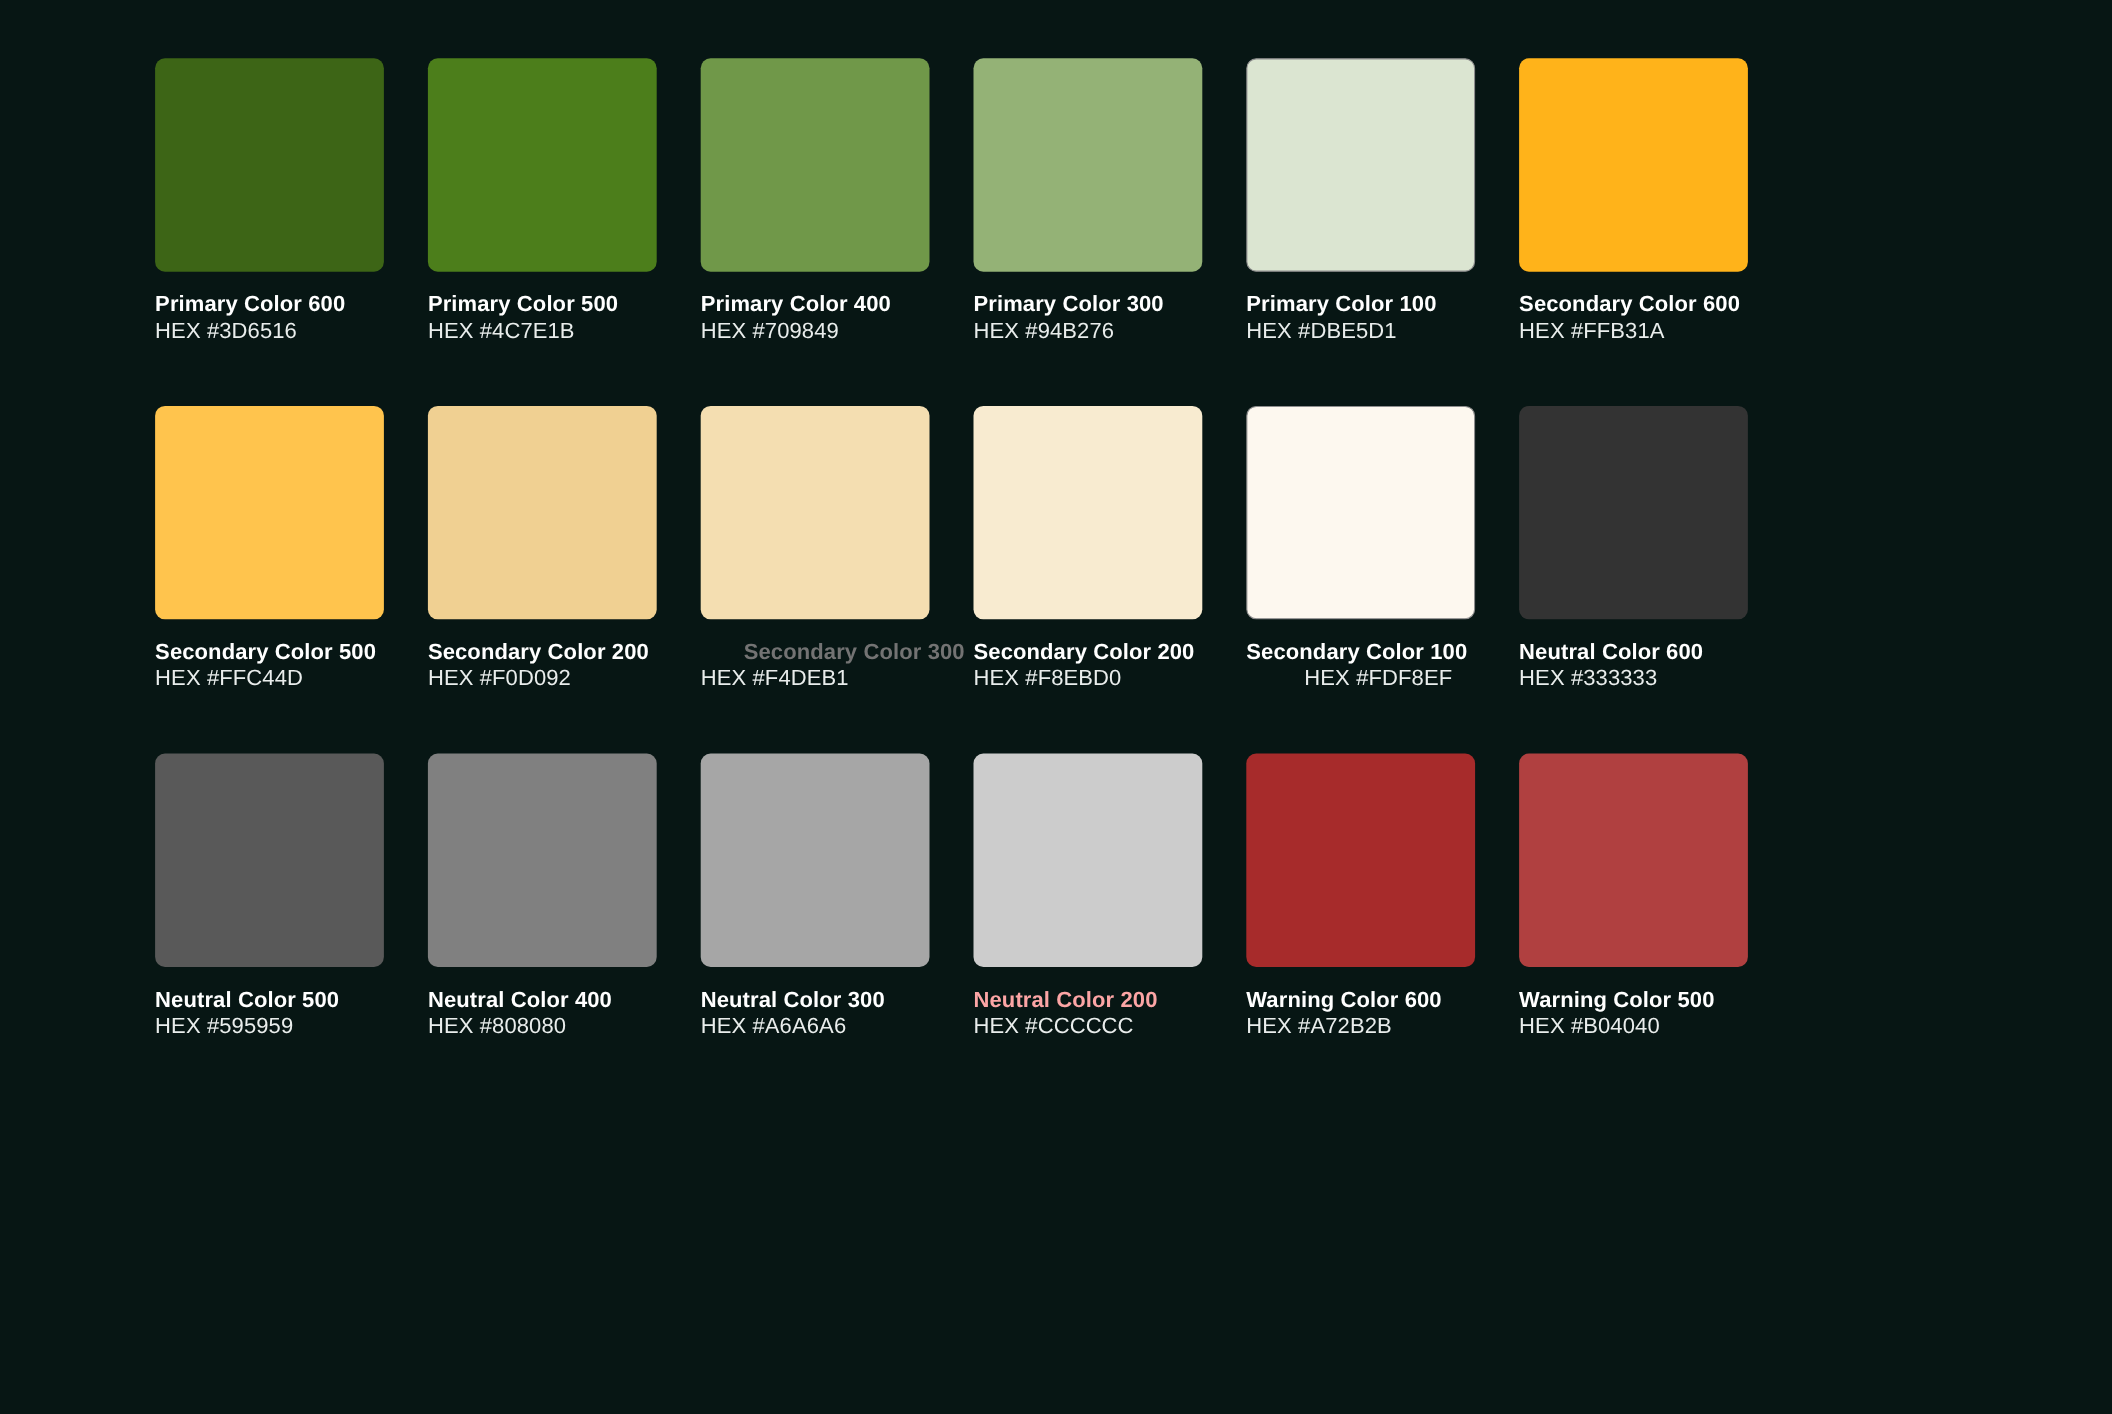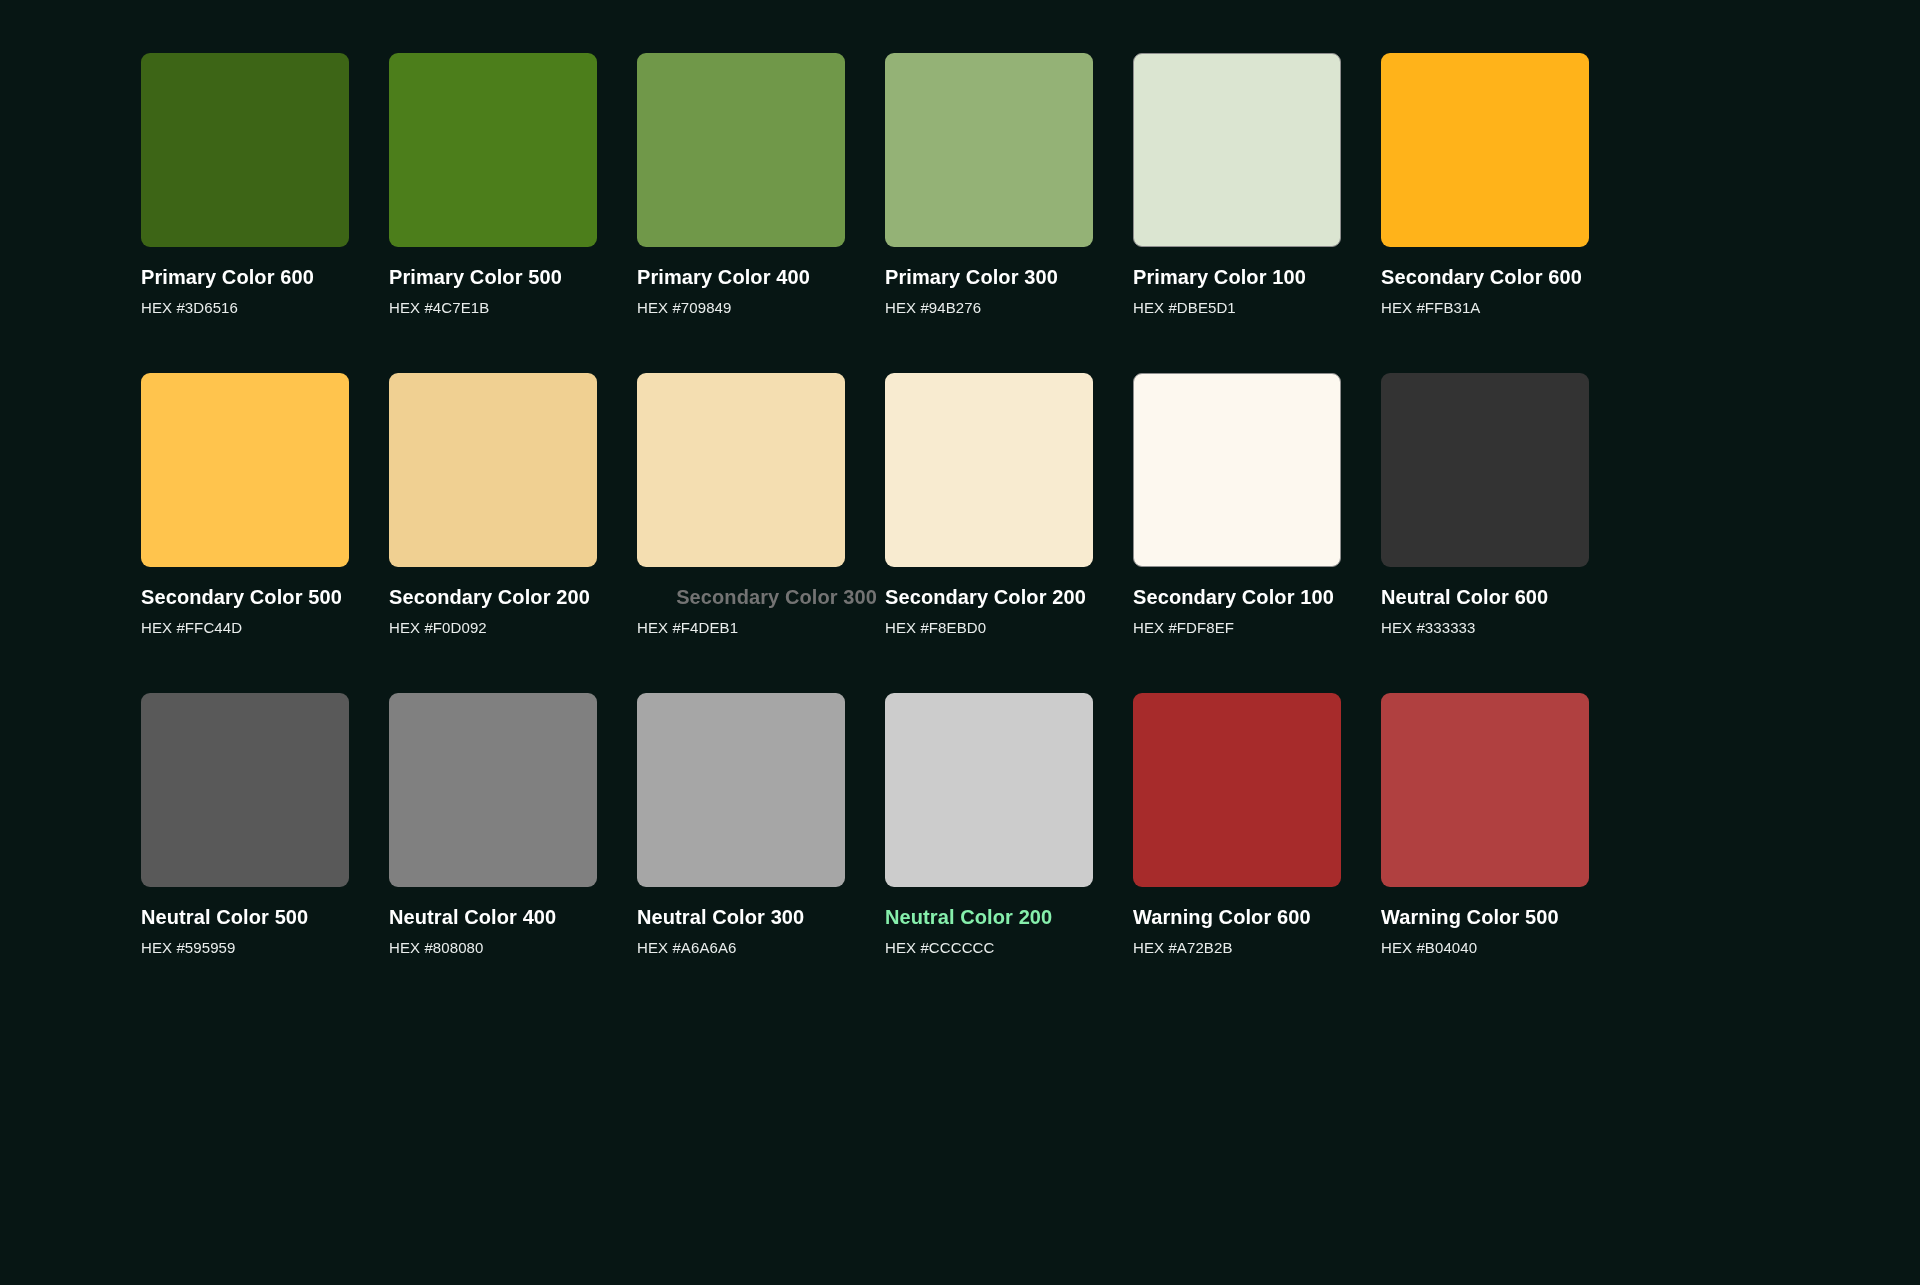--- a/index.html
+++ b/index.html
@@ -36,22 +36,21 @@
   .swatch-name {
     margin-top: 18px;
     font-size: 20px;
     font-weight: bold;
     color: #ffffff;
     letter-spacing: 0.1px;
     line-height: 1.2;
     white-space: nowrap;
   }
   .swatch-hex {
-    margin-top: 10px;
-    font-size: 15px;
+    font-size: 20px;
     font-weight: normal;
     color: #e9edec;
     letter-spacing: 0.1px;
     line-height: 1.2;
     white-space: nowrap;
   }
 </style>
 </head>
 <body style="background: rgb(7, 22, 20);">
 
@@ -102,21 +101,21 @@
       <div class="swatch-hex" style="color: rgb(233, 237, 236);">HEX #F4DEB1</div>
     </div>
     <div class="swatch-card">
       <div class="swatch-chip" style="background: rgb(248, 235, 208);"></div>
       <div class="swatch-name" style="color: rgb(255, 255, 255);">Secondary Color 200</div>
       <div class="swatch-hex" style="color: rgb(233, 237, 236);">HEX #F8EBD0</div>
     </div>
     <div class="swatch-card">
       <div class="swatch-chip bordered" style="background: rgb(253, 248, 239); border-color: rgb(141, 141, 141);"></div>
       <div class="swatch-name" style="color: rgb(255, 255, 255);">Secondary Color 100</div>
-      <div class="swatch-hex" style="color: rgb(233, 237, 236);">HEX #FDF8EF</div>
+      <div class="swatch-hex" style="color: rgb(233, 237, 236); text-align: center;">HEX #FDF8EF</div>
     </div>
     <div class="swatch-card">
       <div class="swatch-chip" style="background: rgb(51, 51, 51);"></div>
       <div class="swatch-name" style="color: rgb(255, 255, 255);">Neutral Color 600</div>
       <div class="swatch-hex" style="color: rgb(233, 237, 236);">HEX #333333</div>
     </div>
     <div class="swatch-card">
       <div class="swatch-chip" style="background: rgb(89, 89, 89);"></div>
       <div class="swatch-name" style="color: rgb(255, 255, 255);">Neutral Color 500</div>
       <div class="swatch-hex" style="color: rgb(233, 237, 236);">HEX #595959</div>
@@ -126,21 +125,21 @@
       <div class="swatch-name" style="color: rgb(255, 255, 255);">Neutral Color 400</div>
       <div class="swatch-hex" style="color: rgb(233, 237, 236);">HEX #808080</div>
     </div>
     <div class="swatch-card">
       <div class="swatch-chip" style="background: rgb(166, 166, 166);"></div>
       <div class="swatch-name" style="color: rgb(255, 255, 255);">Neutral Color 300</div>
       <div class="swatch-hex" style="color: rgb(233, 237, 236);">HEX #A6A6A6</div>
     </div>
     <div class="swatch-card">
       <div class="swatch-chip" style="background: rgb(204, 204, 204);"></div>
-      <div class="swatch-name" style="color: #86efac;">Neutral Color 200</div>
+      <div class="swatch-name" style="color: #fca5a5;">Neutral Color 200</div>
       <div class="swatch-hex" style="color: rgb(233, 237, 236);">HEX #CCCCCC</div>
     </div>
     <div class="swatch-card">
       <div class="swatch-chip" style="background: rgb(167, 43, 43);"></div>
       <div class="swatch-name" style="color: rgb(255, 255, 255);">Warning Color 600</div>
       <div class="swatch-hex" style="color: rgb(233, 237, 236);">HEX #A72B2B</div>
     </div>
     <div class="swatch-card">
       <div class="swatch-chip" style="background: rgb(176, 64, 64);"></div>
       <div class="swatch-name" style="color: rgb(255, 255, 255);">Warning Color 500</div>

